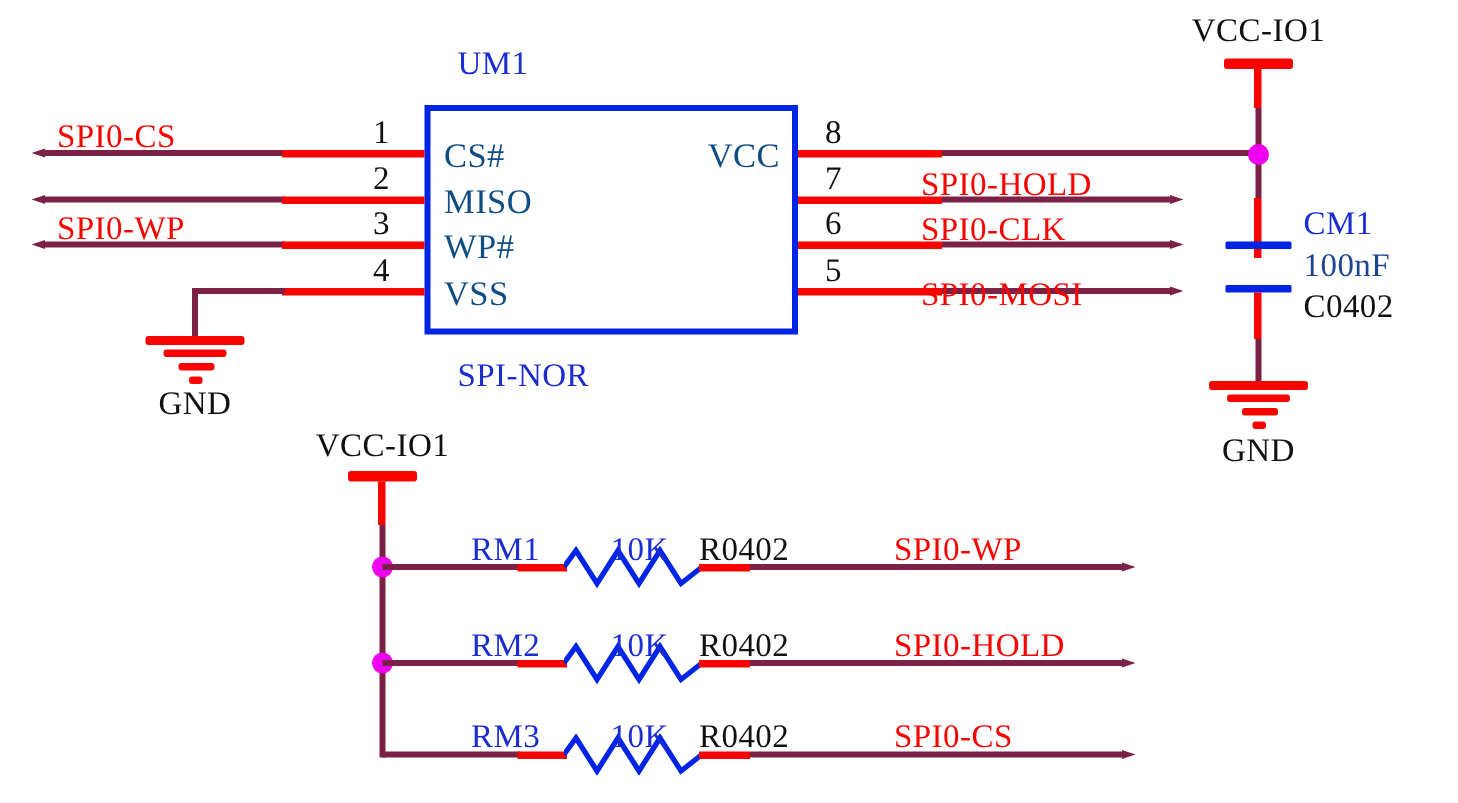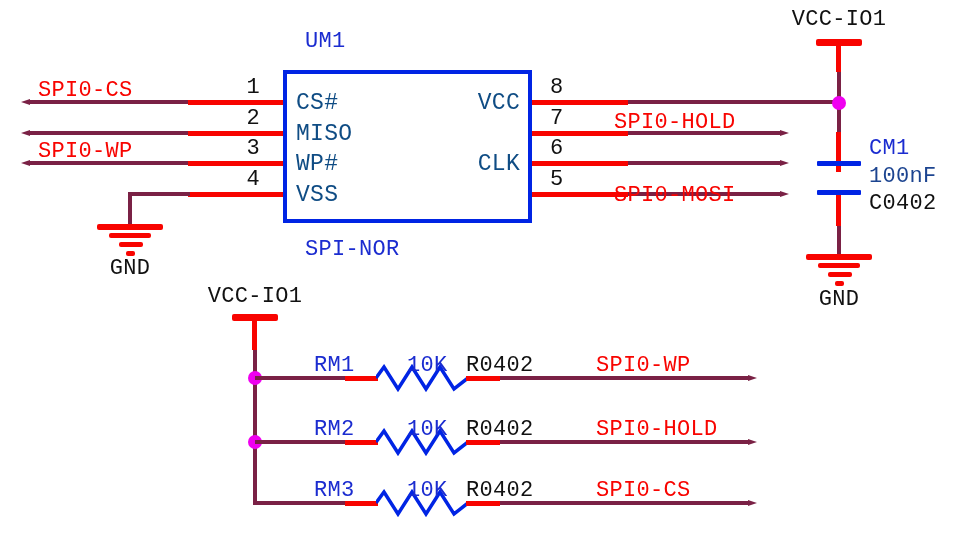--- a/index.html
+++ b/index.html
@@ -1,20 +1,20 @@
 <!DOCTYPE html>
 <html style="--wire: #7a2145; --pin_red: #f80400; --net_label: #f80400; --component_blue: #0024e4; --designator_blue: #1b2cd0; --pin_name_navy: #0f4c84; --value_navy: #1c4490; --junction: #f000f0; --text_black: #111111;"><head>
 <meta charset="utf-8">
 <style>
   html,body{margin:0;padding:0;background:#ffffff;}
   #schematic{
     position:relative;
     width:972px;height:535px;
     background:#ffffff;
-    font-family:Liberation Mono, monospace;
+    font-family:Liberation Serif, serif;
     overflow:hidden;
   }
   .txt{position:absolute;font-size:22px;line-height:22px;white-space:nowrap;letter-spacing:.3px;}
   .net{color:var(--net_label,#f80400);}
   .pinname{color:var(--pin_name_navy,#0f4c84);font-size:23px;line-height:23px;}
   .num{color:var(--text_black,#111);}
   .desig{color:var(--designator_blue,#1b2cd0);}
   .valnavy{color:var(--value_navy,#1c4490);}
   .black{color:var(--text_black,#111);}
   .ctr{text-align:center;}
@@ -41,21 +41,20 @@
   <div class="chip-box" style="left:283px;top:70px;width:249px;height:153px;"></div>
   <div class="txt desig" style="left:305px;top:31px;">UM1</div>
   <div class="txt desig" style="left:305px;top:239px;">SPI-NOR</div>
 
   <div class="txt pinname" style="left:296px;top:92px;">CS#</div>
   <div class="txt pinname" style="left:296px;top:123px;">MISO</div>
   <div class="txt pinname" style="left:296px;top:153px;">WP#</div>
   <div class="txt pinname" style="left:296px;top:184px;">VSS</div>
 
   <div class="txt pinname rgt" style="left:370px;top:92px;width:150px;text-align:right;">VCC</div>
-  <div class="txt pinname rgt" style="left:370px;top:153px;width:150px;">CLK</div>
 
   <div class="txt num rgt" style="left:228px;top:77px;width:32px;">1</div>
   <div class="txt num rgt" style="left:228px;top:108px;width:32px;">2</div>
   <div class="txt num rgt" style="left:228px;top:138px;width:32px;">3</div>
   <div class="txt num rgt" style="left:228px;top:169px;width:32px;">4</div>
 
   <div class="txt num" style="left:550px;top:77px;">8</div>
   <div class="txt num" style="left:550px;top:108px;">7</div>
   <div class="txt num" style="left:550px;top:138px;">6</div>
   <div class="txt num" style="left:550px;top:169px;">5</div>
@@ -84,20 +83,21 @@
   <div class="pin-h" style="left:532px;top:100px;width:96px;"></div>
   <div class="wire-h" style="left:628px;top:100px;width:213px;"></div>
   <div class="pin-h" style="left:532px;top:131px;width:96px;"></div>
   <div class="wire-h tr" style="left:628px;top:131px;width:152px;"></div>
   <div class="pin-h" style="left:532px;top:161px;width:96px;"></div>
   <div class="wire-h tr" style="left:628px;top:161px;width:152px;"></div>
   <div class="pin-h" style="left:532px;top:192px;width:96px;"></div>
   <div class="wire-h tr" style="left:628px;top:192px;width:152px;"></div>
 
   <div class="txt net" style="left:614px;top:112px;">SPI0-HOLD</div>
+  <div class="txt net" style="left:614px;top:142px;">SPI0-CLK</div>
   <div class="txt net" style="left:614px;top:173px;margin-top:12px;">SPI0-MOSI</div>
 
   <div class="txt black ctr" style="left:769px;top:9px;width:140px;">VCC-IO1</div>
   <div class="bar" style="left:816px;top:39px;width:46px;height:7px;"></div>
   <div class="red-v" style="left:836px;top:46px;height:26px;"></div>
   <div class="wire-v" style="left:837px;top:72px;height:60px;"></div>
   <div class="dot" style="left:832px;top:96px;"></div>
   <div class="red-v" style="left:836px;top:132px;height:30px;"></div>
   <div class="plate" style="left:817px;top:161px;width:44px;"></div>
   <div class="red-v" style="left:836px;top:166px;height:6px;"></div>

